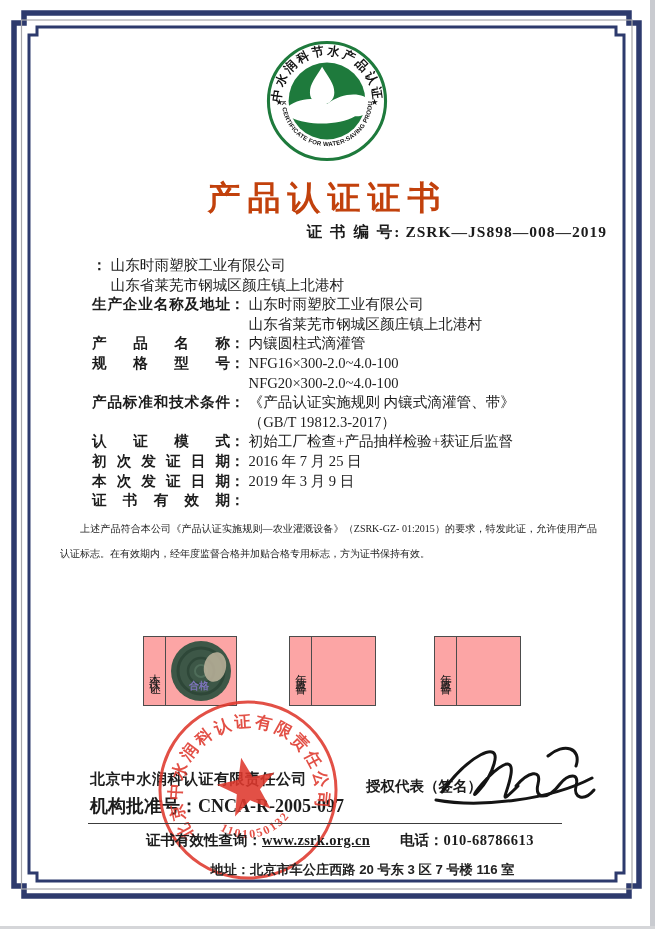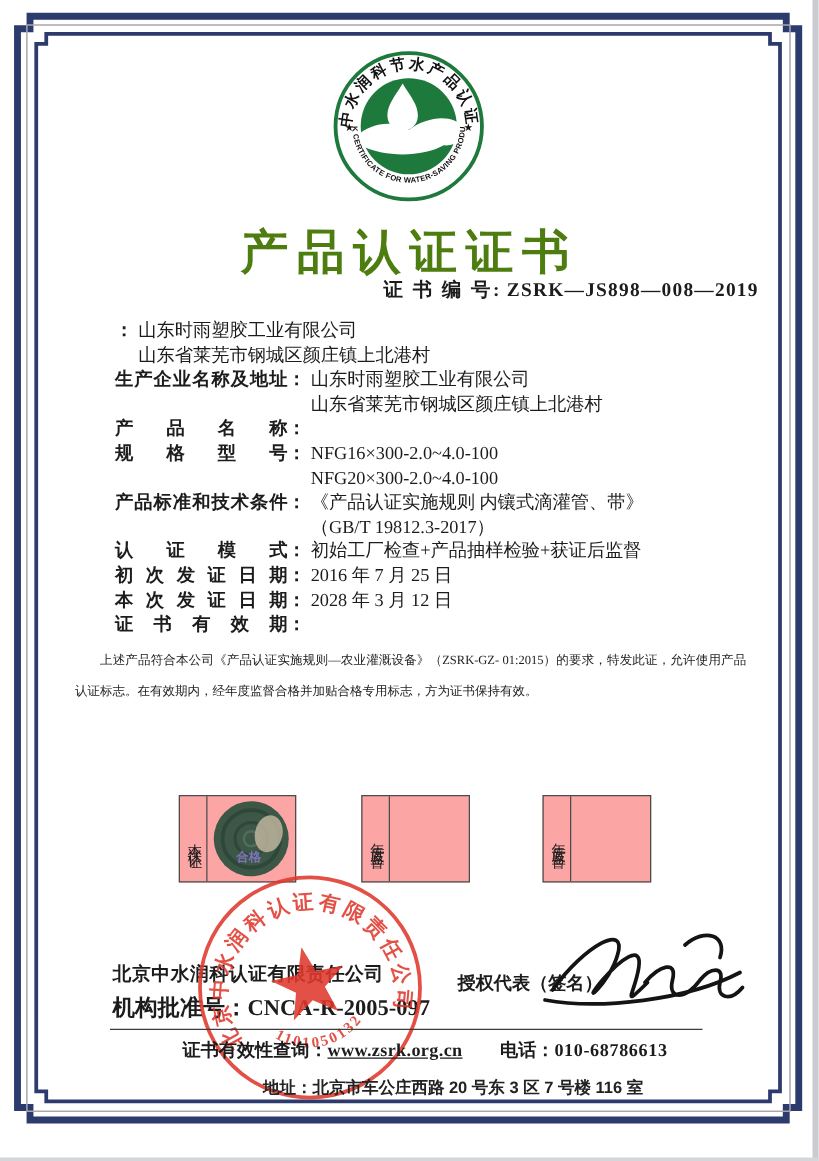--- a/index.html
+++ b/index.html
@@ -10,21 +10,21 @@
   }
   .scan-edge-right{position:absolute;right:0;top:0;width:5px;height:100%;background:#c9cbd0;}
   .scan-edge-bottom{position:absolute;left:0;bottom:0;width:100%;height:3px;background:#d5d6d9;}
   .frame-svg{position:absolute;left:0;top:0;}
 
   .logo{position:absolute;left:266px;top:40px;width:122px;height:122px;}
 
   .cert-title{
     position:absolute;left:0;top:176px;width:100%;text-align:center;
     font-family:"Liberation Sans","DejaVu Sans",sans-serif;
-    font-size:38px;font-weight:bold;letter-spacing:7px;color:#4d7c0f;
+    font-size:33px;font-weight:bold;letter-spacing:7px;color:#c2410c;
   }
   .cert-no{
     position:absolute;top:222px;right:48px;font-size:15.5px;
   }
   .cert-no .lbl{font-weight:bold;letter-spacing:2px;}
   .cert-no .val{font-weight:600;letter-spacing:1px;}
 
   .fields{position:absolute;left:92px;top:256px;width:516px;}
   .frow{display:flex;align-items:flex-start;line-height:19.6px;font-size:14.6px;}
   .flabel{
@@ -123,20 +123,23 @@
     <span class="flabel">生产企业名称及地址</span>
       <span class="fcolon">：</span>
     <span class="fvalue">
         <div>山东时雨塑胶工业有限公司</div>
         <div>山东省莱芜市钢城区颜庄镇上北港村</div>
       </span>
   </div>
   <div class="frow">
     <span class="flabel">产品名称</span>
       <span class="fcolon">：</span>
+    <span class="fvalue">
+        <div>内镶圆柱式滴灌管</div>
+      </span>
   </div>
   <div class="frow">
     <span class="flabel">规格型号</span>
       <span class="fcolon">：</span>
     <span class="fvalue">
         <div>NFG16×300-2.0~4.0-100</div>
         <div>NFG20×300-2.0~4.0-100</div>
       </span>
   </div>
   <div class="frow">
@@ -158,21 +161,21 @@
     <span class="flabel">初次发证日期</span>
       <span class="fcolon">：</span>
     <span class="fvalue">
         <div>2016 年 7 月 25 日</div>
       </span>
   </div>
   <div class="frow">
     <span class="flabel">本次发证日期</span>
       <span class="fcolon">：</span>
     <span class="fvalue">
-        <div>2028 年 3 月 12 日</div>
+        <div>2019 年 3 月 9 日</div>
       </span>
   </div>
   <div class="frow">
     <span class="flabel">证书有效期</span>
       <span class="fcolon">：</span>
   </div>
 </div>
 
 <div class="statement">上述产品符合本公司《产品认证实施规则—农业灌溉设备》（ZSRK-GZ- 01:2015）的要求，特发此证，允许使用产品认证标志。在有效期内，经年度监督合格并加贴合格专用标志，方为证书保持有效。</div>
 

